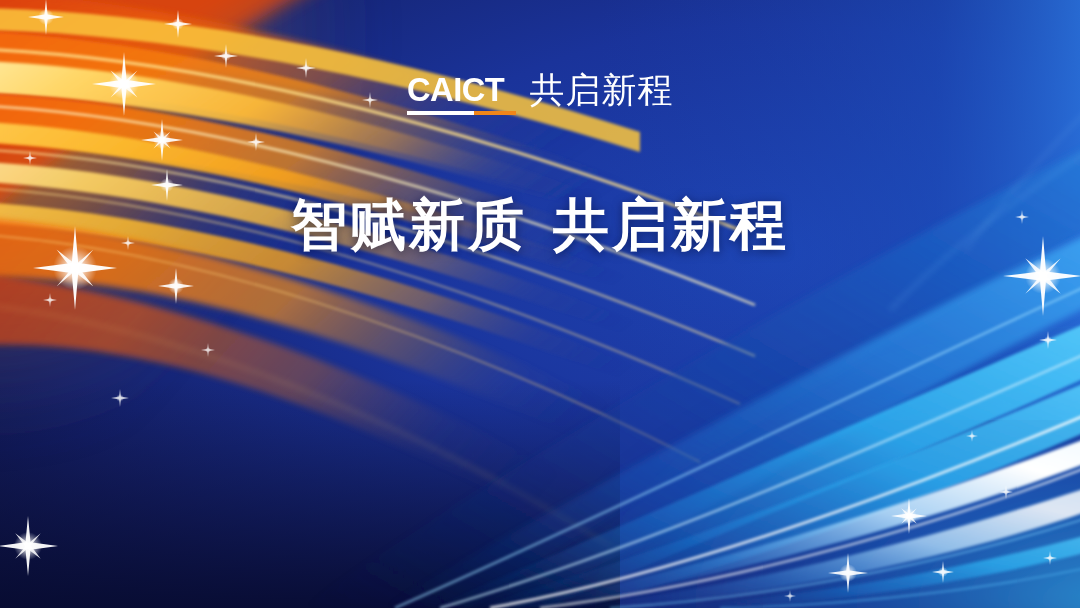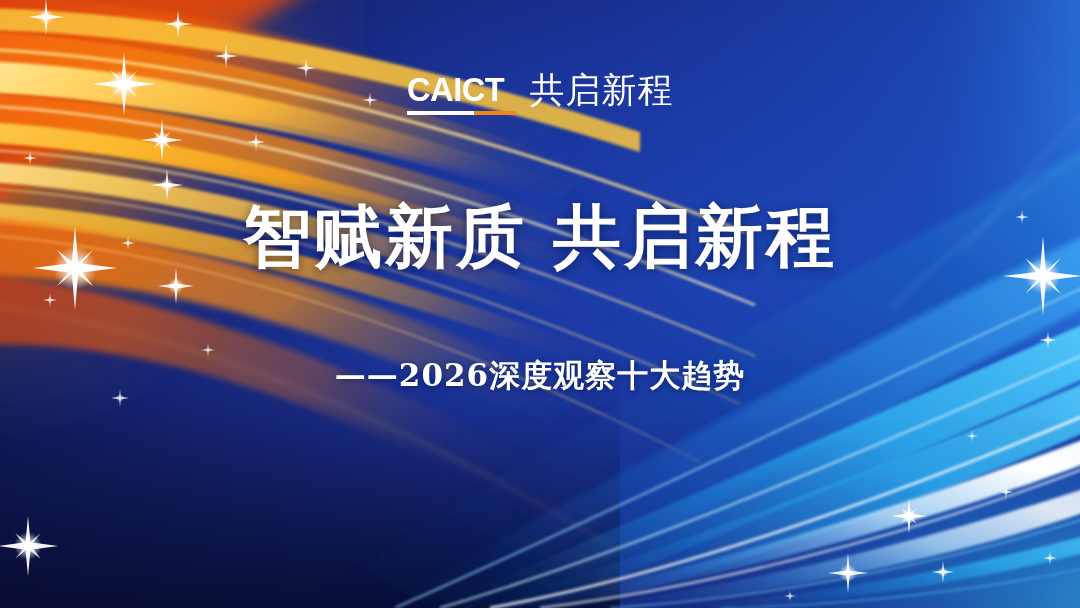--- a/index.html
+++ b/index.html
@@ -87,22 +87,22 @@
 
   
   .title-wrap {
     position: absolute;
     left: 0;
     top: 198px;
     width: 1080px;
     text-align: center;
   }
   .main-title {
-    font-family: Liberation Sans, sans-serif;
-    font-size: 68px;
+    font-family: Liberation Mono, monospace;
+    font-size: 56px;
     font-weight: bold;
     color: #ffffff;
     letter-spacing: 3px;
     line-height: 1.12;
     white-space: nowrap;
     text-shadow: 0 2px 10px rgba(4,10,48,0.55);
   }
   .main-title .gap {
     display: inline-block;
     width: 26px;
@@ -490,18 +490,15 @@
         <div class="logo-cn">共启新程</div>
       </div>
     </div>
 
     <div class="title-wrap">
       <div class="main-title">
         <span>智赋新质</span><span class="gap"></span><span>共启新程</span>
       </div>
     </div>
 
-    <div class="subtitle-wrap">
-      <div class="subtitle">——2026深度观察十大趋势</div>
-    </div>
 
   </div>
 </div>
 
 </body></html>

